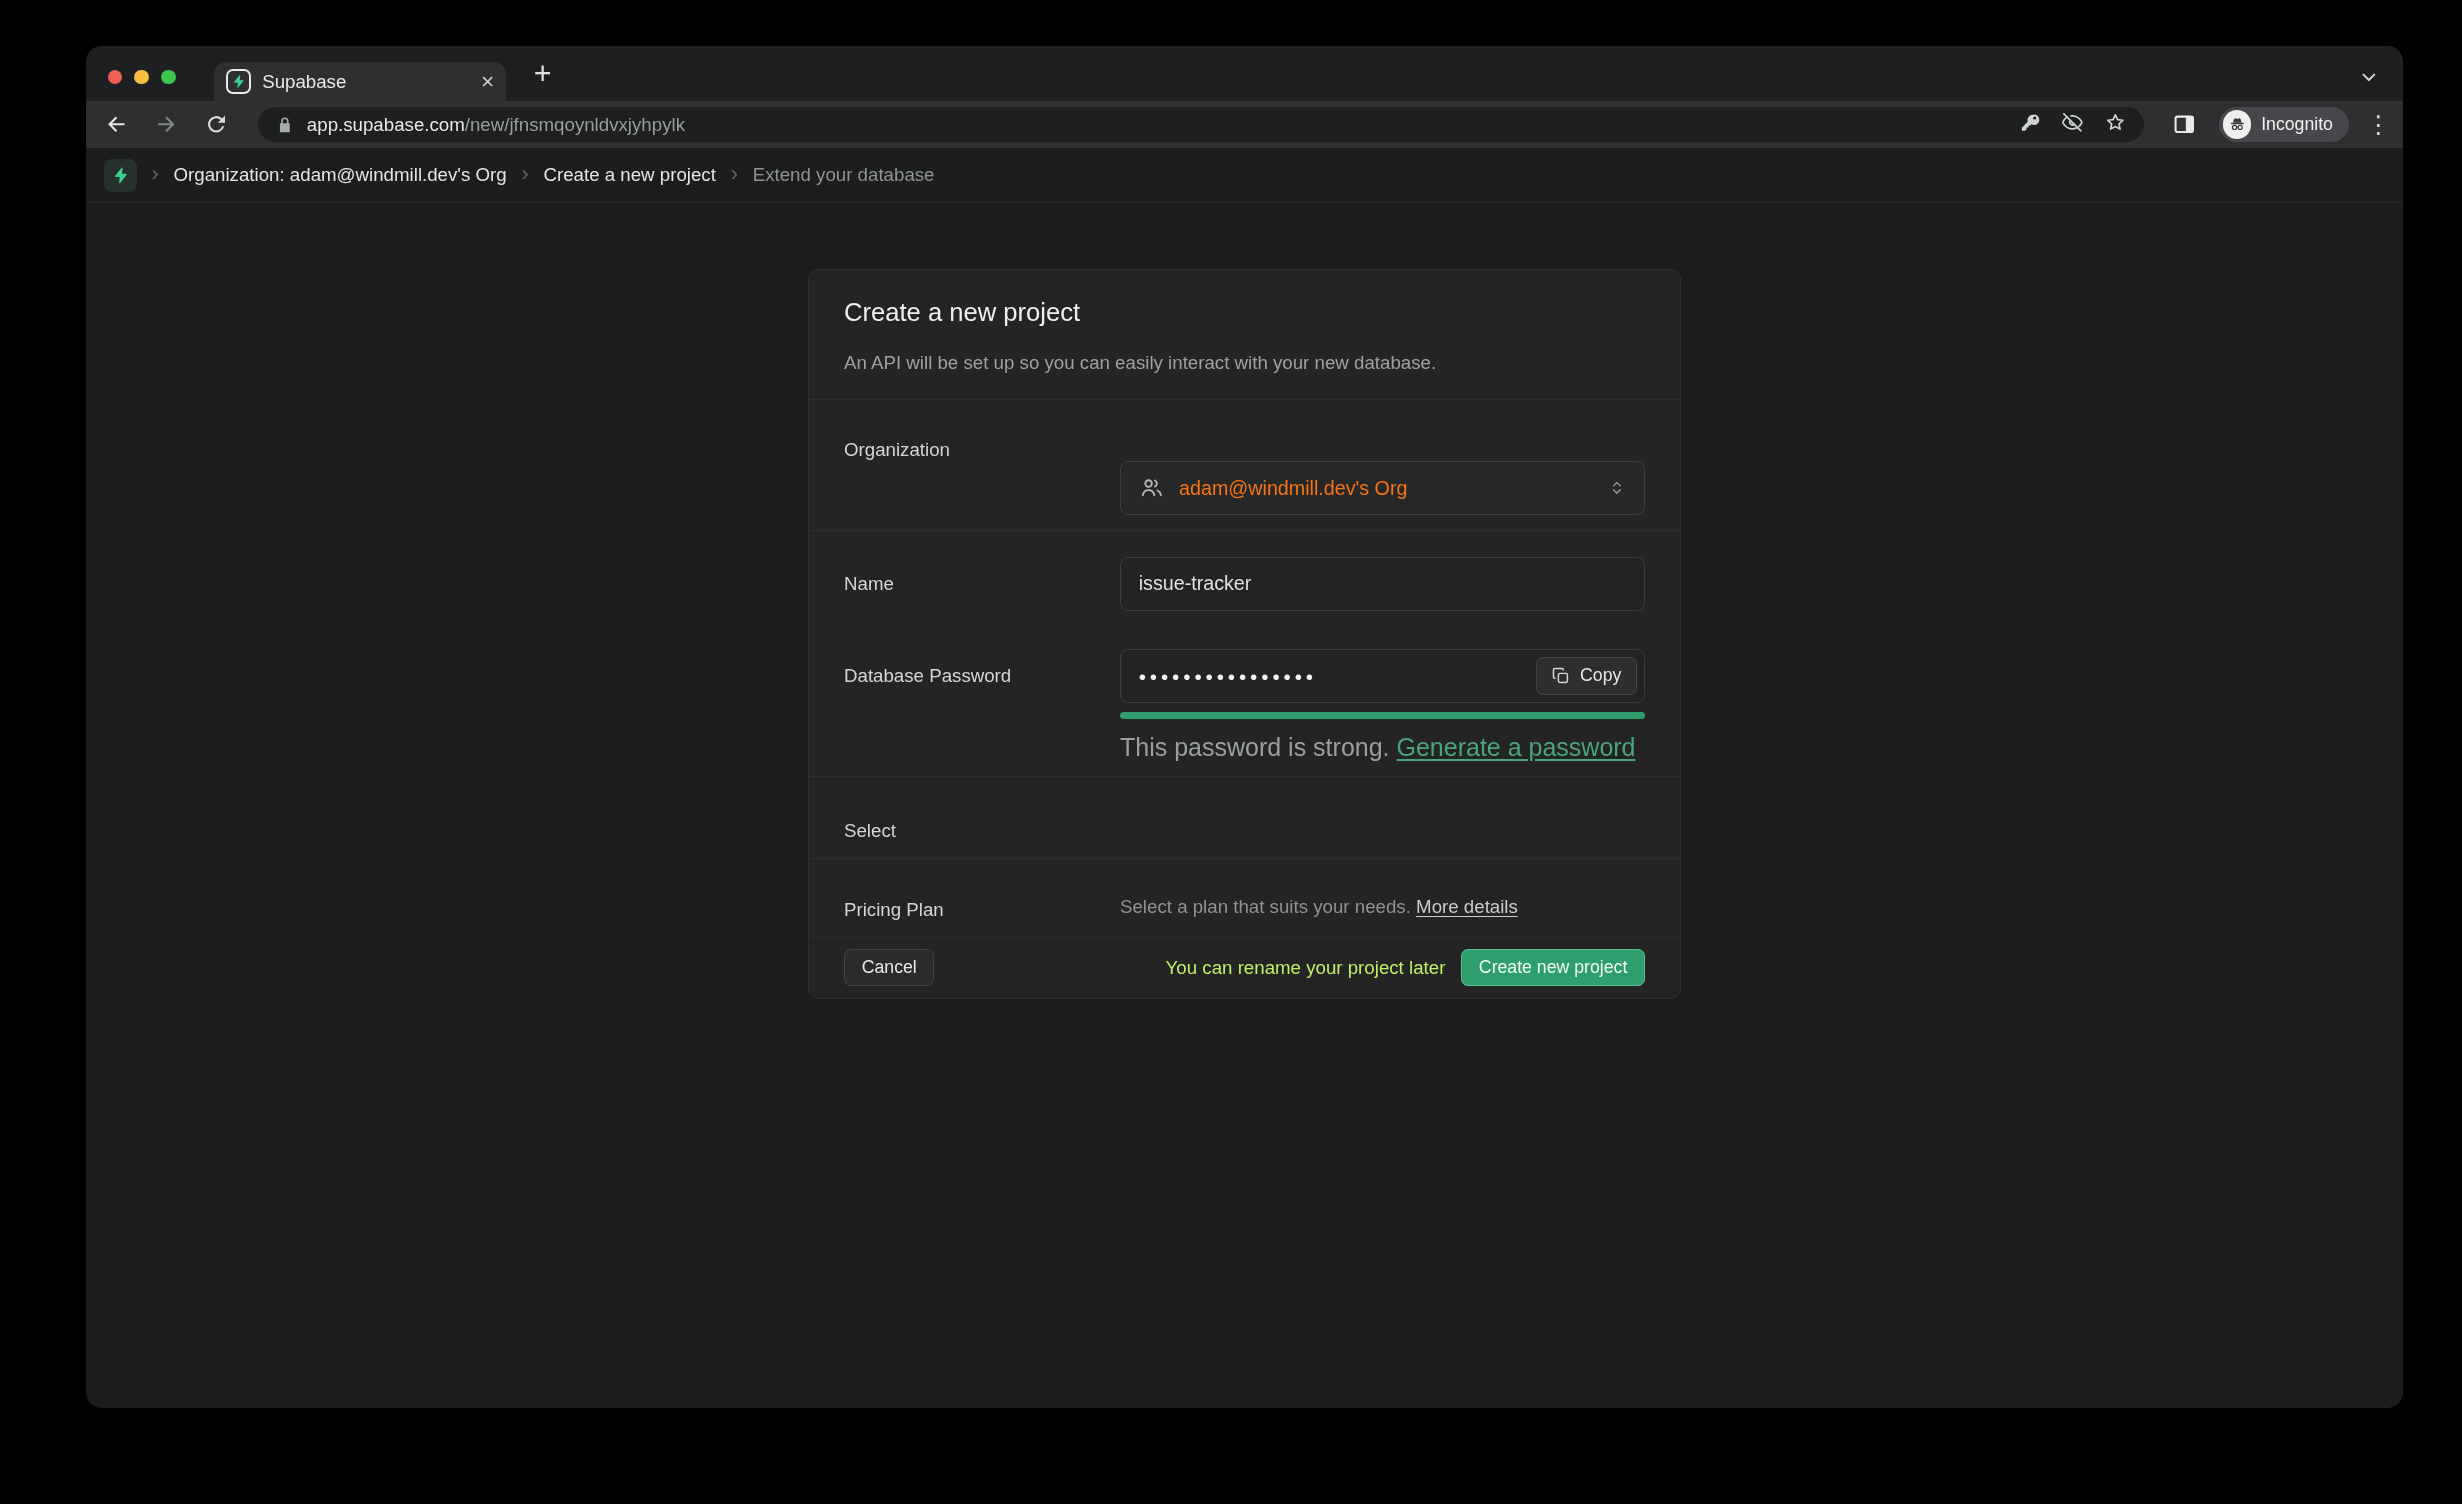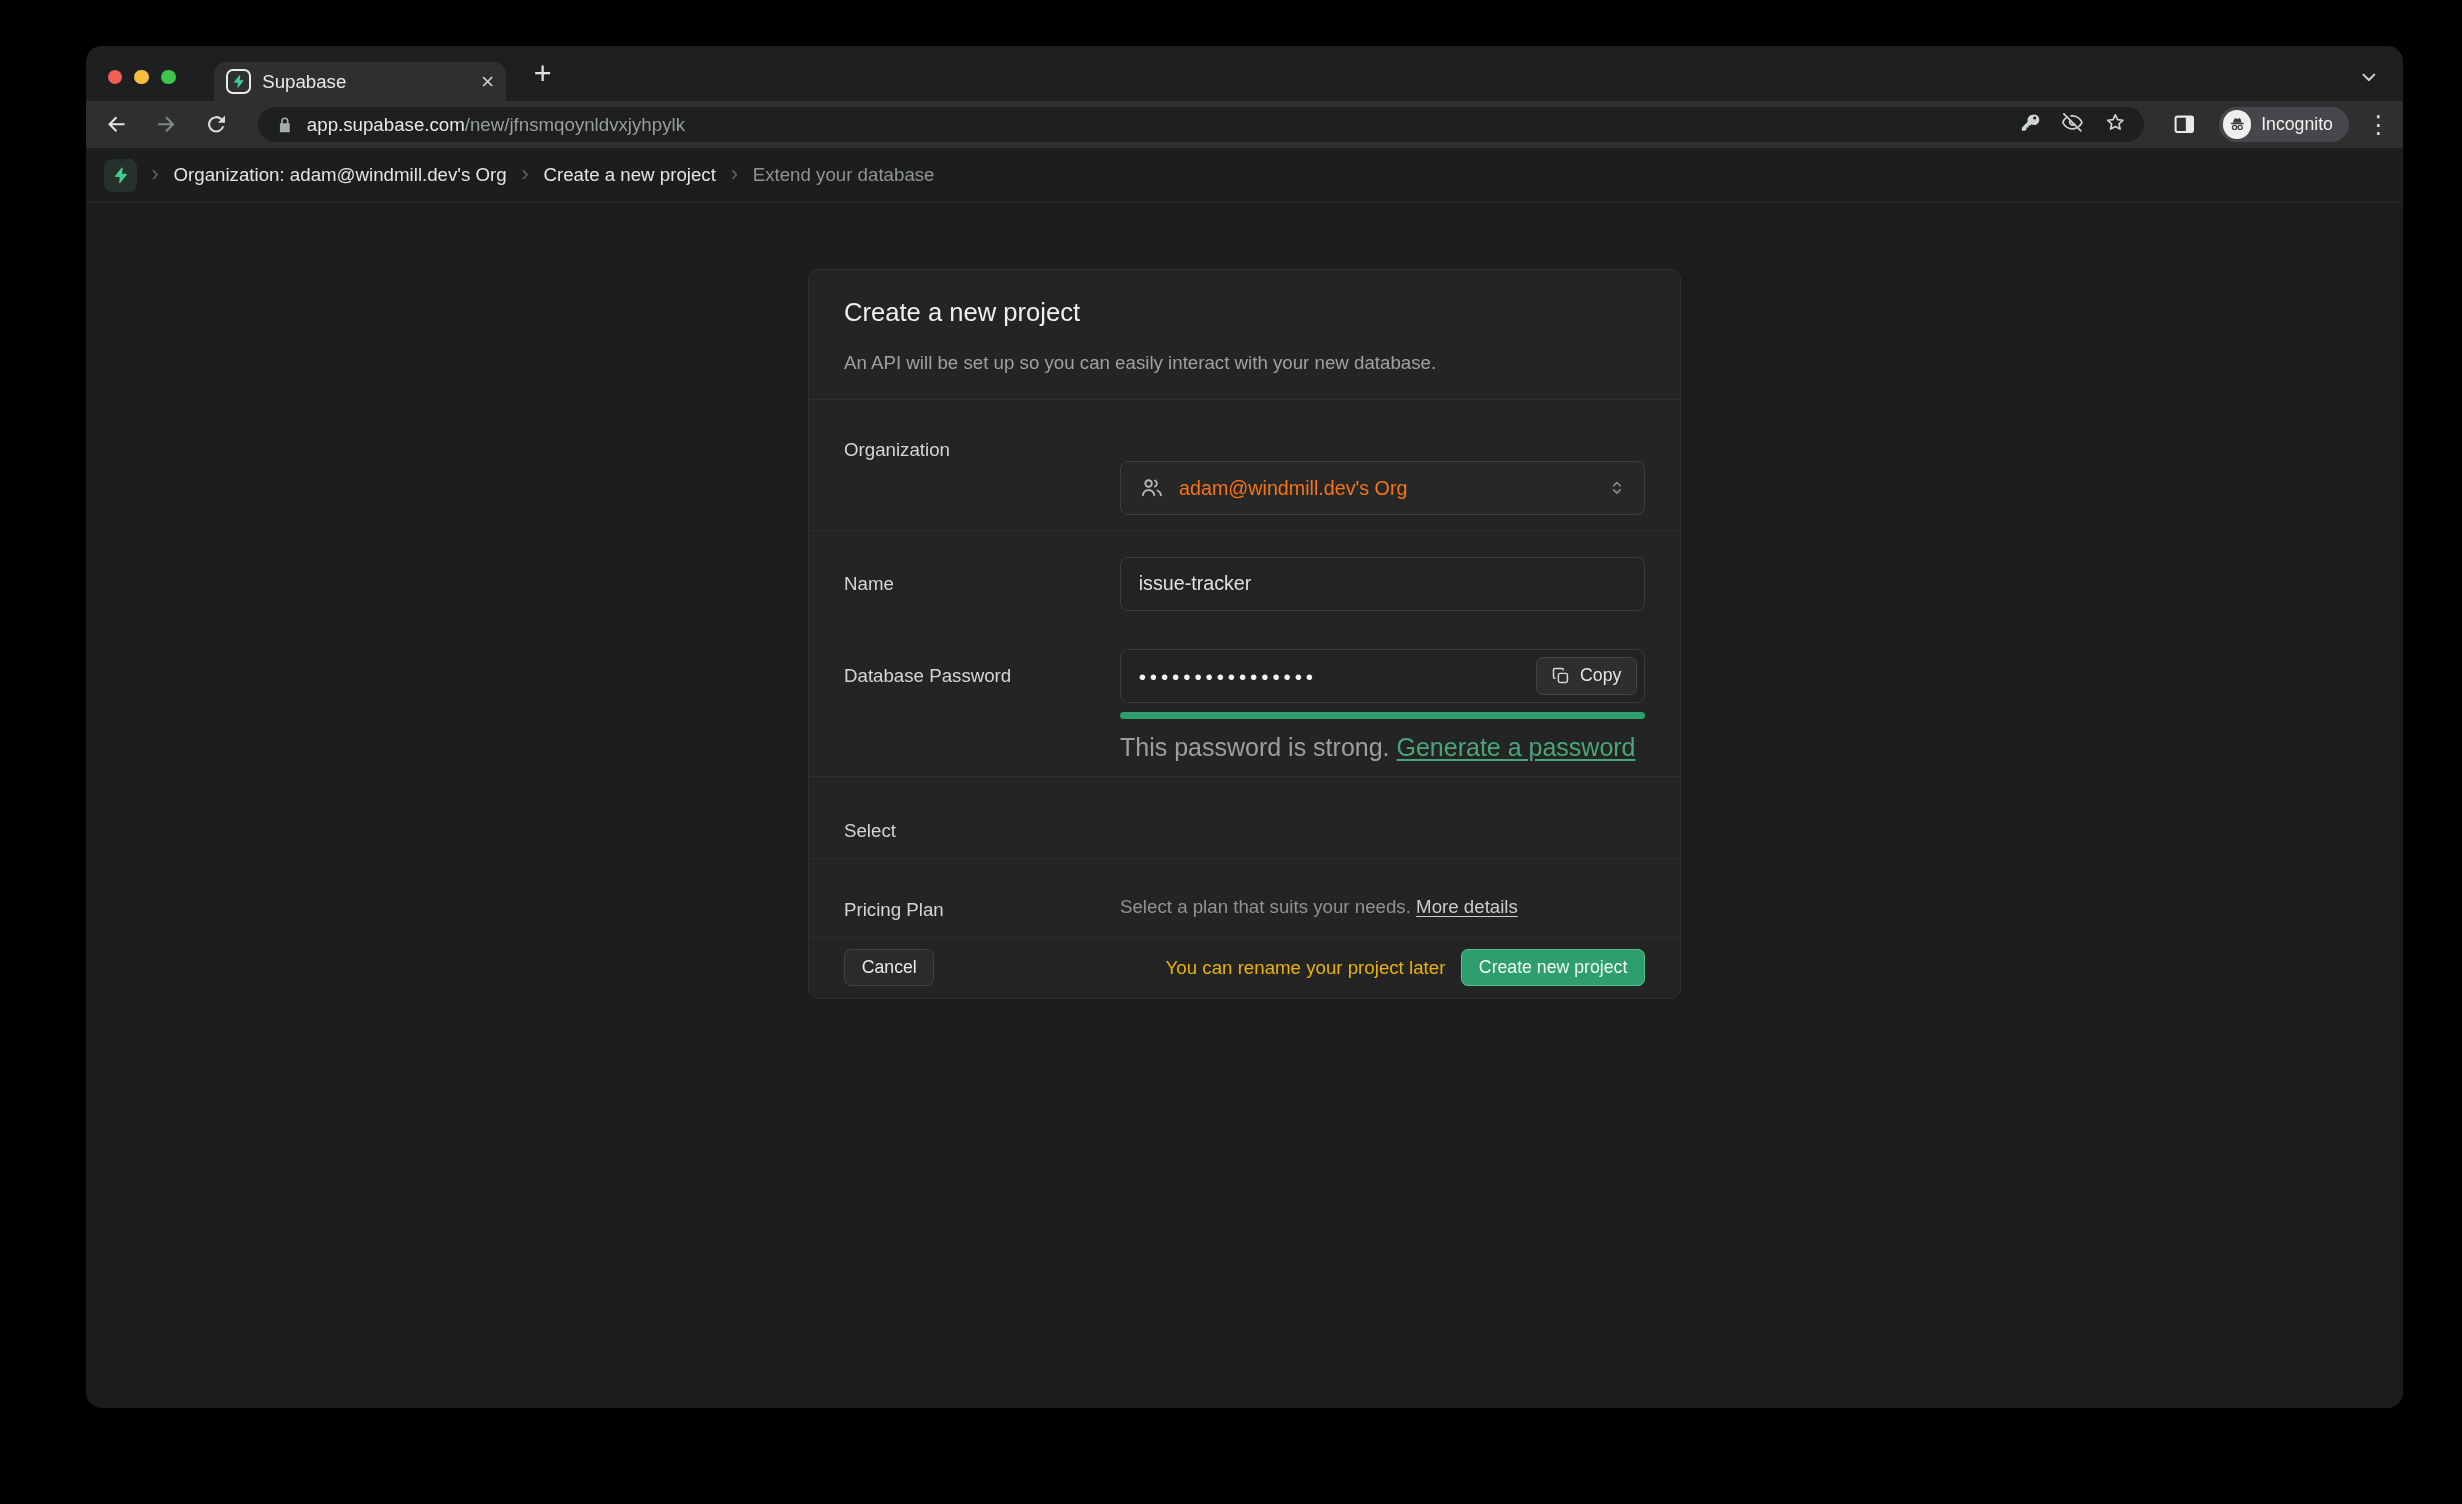--- a/index.html
+++ b/index.html
@@ -97,21 +97,21 @@
           background: repeating-linear-gradient(180deg, #b8322f 0 1.5px, #f2f2f2 1.5px 3px); }
   .flag::after { content: ""; position: absolute; left: 0; top: 0; width: 11.8px; height: 8.9px; background: #2c3a70; }
 
   .row-help { margin-top: 12.8px; color: #8f948f; font-size: 18.7px; line-height: 23.6px; }
   .details-link { color: #c9cdc9; text-decoration: underline; text-underline-offset: 3px; }
 
   .card-footer { display: flex; align-items: center; border-top: 1px solid #2c2d2c; height: 61px; padding: 0 35px; }
   .cancel-btn { height: 37px; padding: 0 16.7px; background: #2a2b2a; border: 1px solid #414241; border-radius: 6.9px;
                 color: #e8eae8; font-size: 17.7px; display: flex; align-items: center; }
   .footer-right { margin-left: auto; display: flex; align-items: center; gap: 15.8px; }
-  .footer-note { color: #eab308; font-size: 18.7px; }
+  .footer-note { color: #bef264; font-size: 18.7px; }
   .submit-btn { height: 37px; padding: 0 16.7px; background: #2f9e6d; border: 1px solid #5fbd92; border-radius: 6.9px;
                 color: #f4fbf7; font-size: 17.7px; display: flex; align-items: center; }
 </style>
 </head>
 <body>
 
 <div class="screen">
   <div class="window">
 
     <div class="tabstrip">

